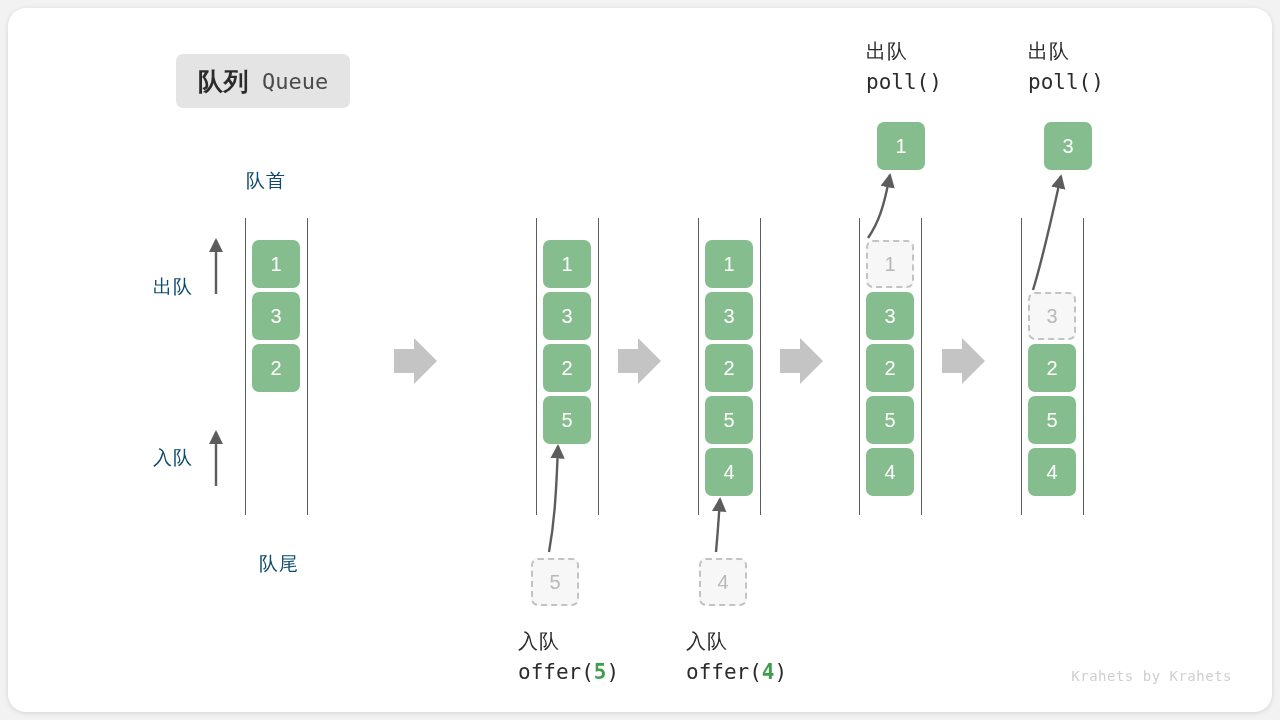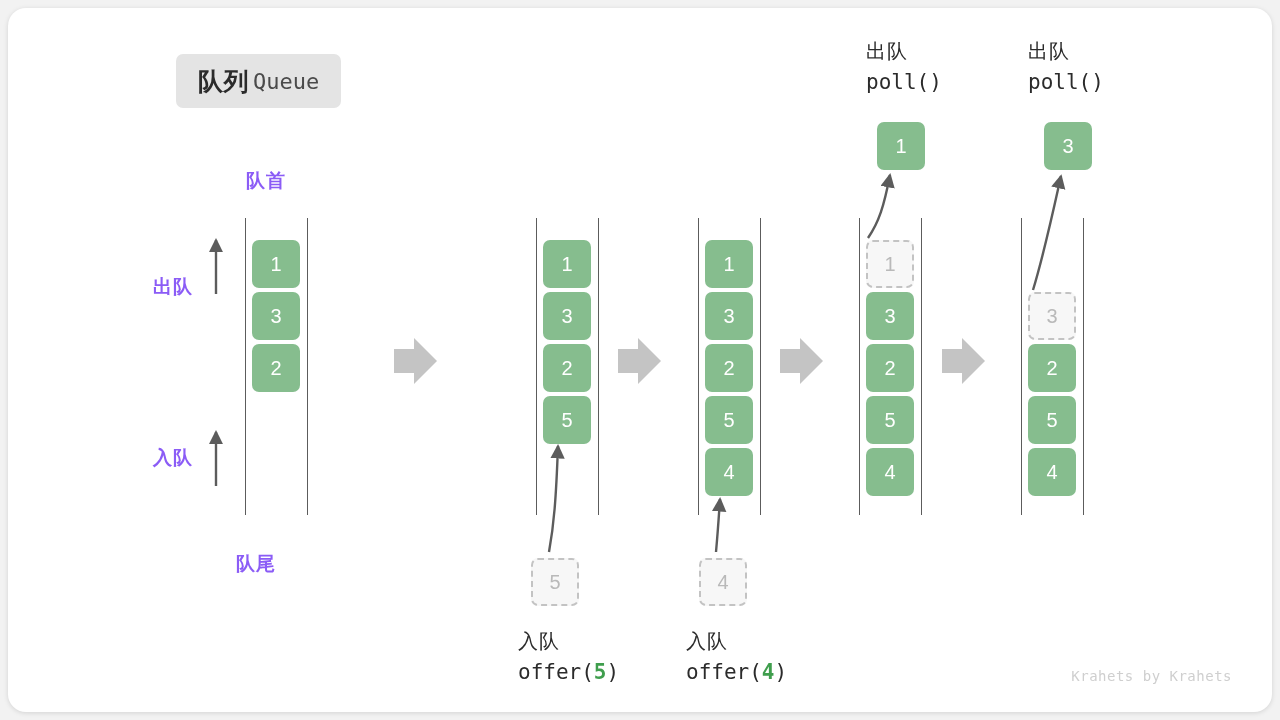--- a/index.html
+++ b/index.html
@@ -34,41 +34,41 @@
   #title-badge {
     position: absolute;
     left: 168px;
     top: 46px;
     height: 54px;
     padding: 0 22px;
     background: #e4e4e4;
     border-radius: 7px;
     display: flex;
     align-items: center;
-    gap: 4px;
+    gap: 13px;
     white-space: nowrap;
   }
   #title-badge .cn {
     font-size: 25px;
     font-weight: bold;
     color: #2b2b2b;
     letter-spacing: .5px;
   }
   #title-badge .en {
     font-family: "DejaVu Sans Mono", monospace;
     font-size: 22px;
     color: #4a4a4a;
   }
 
   
   .cn-label {
     position: absolute;
     font-size: 19px;
-    font-weight: bold;
-    color: #8b5cf6;
+    font-weight: normal;
+    color: #0c4a6e;
     white-space: nowrap;
     letter-spacing: 1px;
   }
   .op-label {
     position: absolute;
     white-space: nowrap;
     text-align: left;
   }
   .op-label .l1 {
     display: block;
@@ -159,21 +159,21 @@
 
 <div id="stage">
   <div id="card">
 
     <div id="title-badge">
       <span class="cn">队列</span>
       <span class="en">Queue</span>
     </div>
 
     <div class="cn-label" style="left:238px; top:160px;">队首</div>
-    <div class="cn-label" style="left:228px; top:543px;">队尾</div>
+    <div class="cn-label" style="left:251px; top:543px;">队尾</div>
     <div class="cn-label" style="left:145px; top:266px;">出队</div>
     <div class="cn-label" style="left:145px; top:437px;">入队</div>
 
     <div class="queue-col" id="col-0" style="left:237px; top:210px; width:63px; height:297px;">
       <div class="rail left" style="height:297px;"></div>
       <div class="rail right" style="height:297px;"></div>
       <div class="slot filled" style="left:7px; top:22px;">1</div>
       <div class="slot filled" style="left:7px; top:74px;">3</div>
       <div class="slot filled" style="left:7px; top:126px;">2</div>
     </div>

